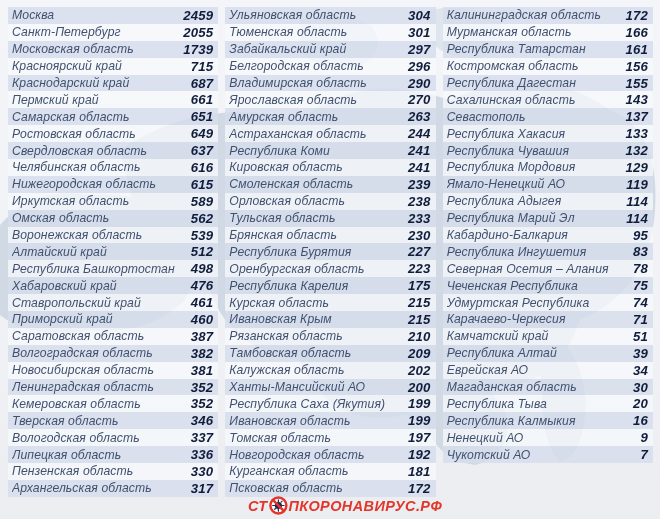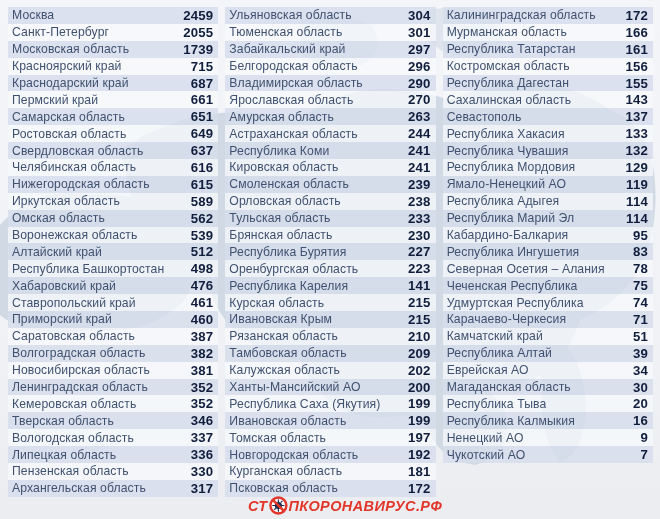--- a/index.html
+++ b/index.html
@@ -6,21 +6,21 @@
   .stage {
     position:relative;
     width:660px; height:519px;
     background:linear-gradient(180deg,#f4f5f8 0%, #f0f2f5 60%, #ecedf1 100%);
     overflow:hidden;
     font-family:"Liberation Sans", sans-serif;
   }
   .map-layer { position:absolute; left:0; top:0; width:660px; height:519px; }
   .cols {
     position:absolute; left:8px; top:7px; width:645px;
-    display:flex; gap:7px;
+    display:flex; gap:7px;font-style:italic;
   }
   .col { flex:1 1 0; display:flex; flex-direction:column; min-width:0; }
   .row {
     height:16.9px;
     display:flex; align-items:center; justify-content:space-between;
     padding:0 5px 0 4px;
     box-sizing:border-box;
   }
   .row.odd  { background:rgba(214,221,235,0.82); }
   .row.even { background:rgba(246,248,251,0.78); }
@@ -240,21 +240,21 @@
         <div class="row odd">
           <span class="rname">Республика Бурятия</span>
           <span class="rval">227</span>
         </div>
         <div class="row even">
           <span class="rname">Оренбургская область</span>
           <span class="rval">223</span>
         </div>
         <div class="row odd">
           <span class="rname">Республика Карелия</span>
-          <span class="rval">141</span>
+          <span class="rval">175</span>
         </div>
         <div class="row even">
           <span class="rname">Курская область</span>
           <span class="rval">215</span>
         </div>
         <div class="row odd">
           <span class="rname">Ивановская Крым</span>
           <span class="rval">215</span>
         </div>
         <div class="row even">

